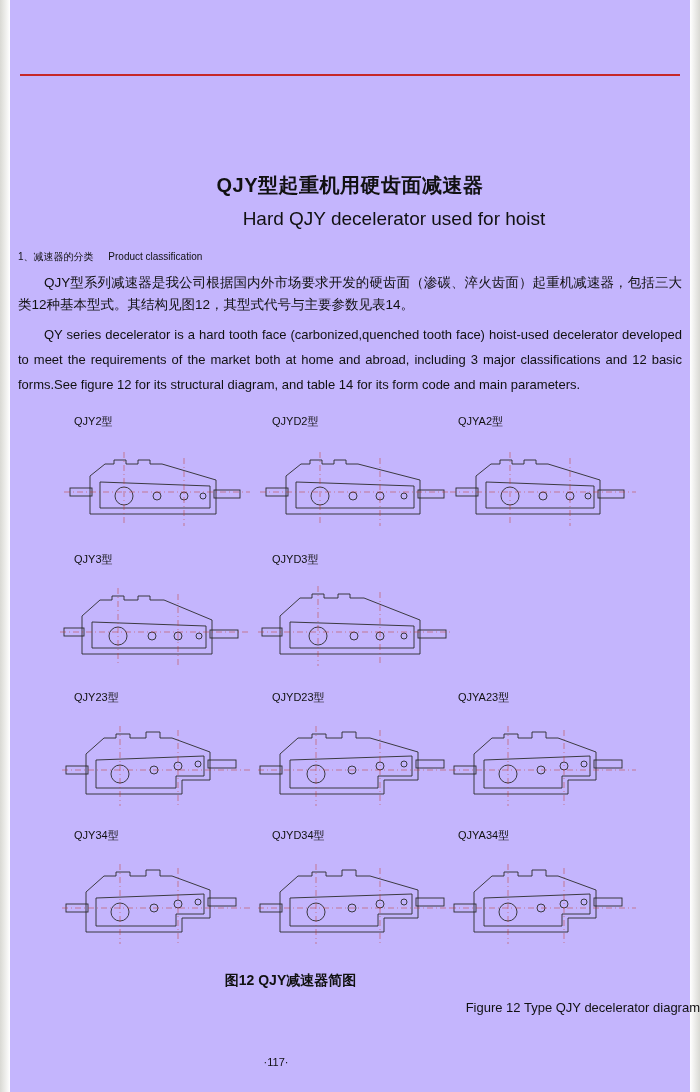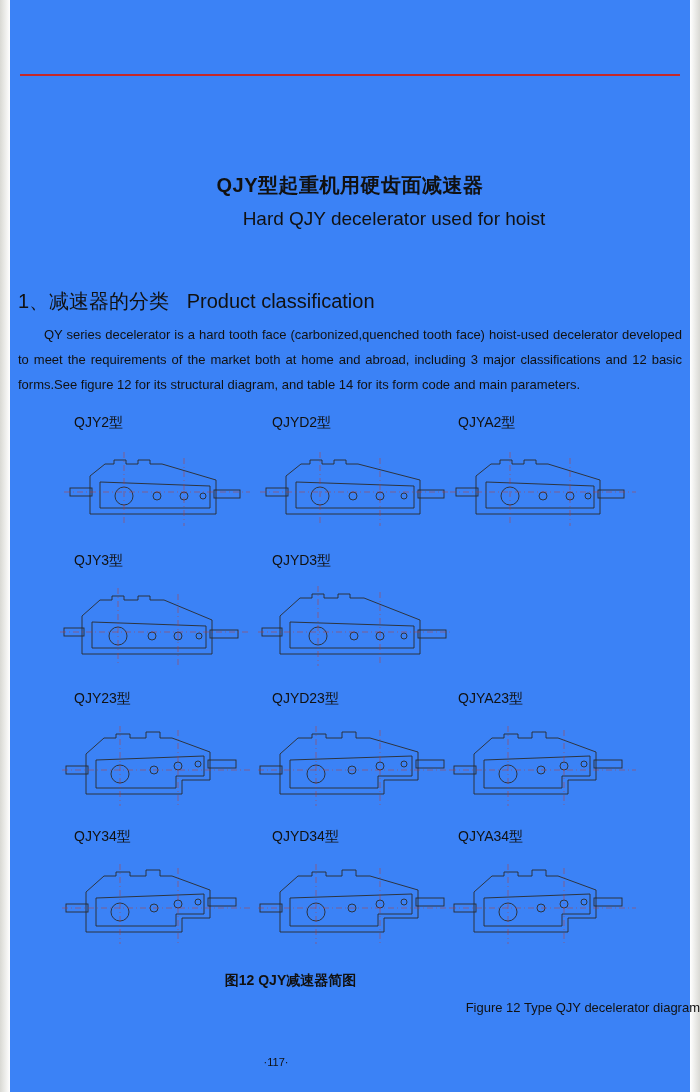--- a/index.html
+++ b/index.html
@@ -13,21 +13,21 @@
     position: relative;
     font-family: "Liberation Sans", sans-serif;
     color: #1a1a1a;
     overflow: hidden;
   }
   .page {
     position: absolute;
     left: 0; top: 0;
     width: 700px;
     height: 1092px;
-    background: #3b82f6;
+    background: #c4b5fd;
   }
   .top-rule {
     position: absolute;
     left: 20px;
     top: 74px;
     width: 660px;
     height: 2px;
     background: #c62828;
   }
   .title-zh {
@@ -46,23 +46,22 @@
     width: 700px;
     text-align: center;
     font-size: 19px;
     color: #111;
     margin-left: 44px;
   }
   .sec-head {
     position: absolute;
     left: 18px; top: 250px;
     width: 664px;
-    font-size: 20px;
-    color: #111;
-    margin-top: 38px;
+    font-size: 10px;
+    color: #111;
   }
   .sec-head .zh { font-weight: normal; }
   .sec-head .en { margin-left: 12px; }
   .para {
     position: absolute;
     left: 18px;
     width: 664px;
     font-size: 13.5px;
     line-height: 22px;
     color: #111;
@@ -95,21 +94,21 @@
     width: 196px;
     height: 138px;
   }
   .fig-cell.c0 { left: 0; }
   .fig-cell.c1 { left: 198px; text-align: right; }
   .fig-cell.c2 { left: 384px; }
   .fig-label {
     position: absolute;
     top: 0;
     left: 14px;
-    font-size: 14px;
+    font-size: 11px;
     color: #111;
     white-space: nowrap;
   }
   .fig-svg {
     position: absolute;
     top: 16px;
     left: 0;
   }
   .caption-zh {
     position: absolute;
@@ -157,20 +156,23 @@
   <div class="top-rule"></div>
 
   <div class="title-zh">QJY型起重机用硬齿面减速器</div>
   <div class="title-en">Hard QJY decelerator used for hoist</div>
 
   <div class="sec-head">
     <span class="zh">1、减速器的分类</span>
     <span class="en">Product classification</span>
   </div>
 
+  <div class="para p1">
+    <span class="indent"></span><span>QJY型系列减速器是我公司根据国内外市场要求开发的硬齿面（渗碳、淬火齿面）起重机减速器，包括三大类12种基本型式。其结构见图12，其型式代号与主要参数见表14。</span>
+  </div>
 
   <div class="para p2">
     <span class="indent"></span><span>QY series decelerator is a hard tooth face (carbonized,quenched tooth face) hoist-used decelerator developed to meet the requirements of the market both at home and abroad, including 3 major classifications and 12 basic forms.See figure 12 for its structural diagram, and table 14 for its form code and main parameters.</span>
   </div>
 
   <div class="figure-area">
 
     <div class="fig-row">
       <div class="fig-cell c0">
         <div class="fig-label">QJY2型</div>

